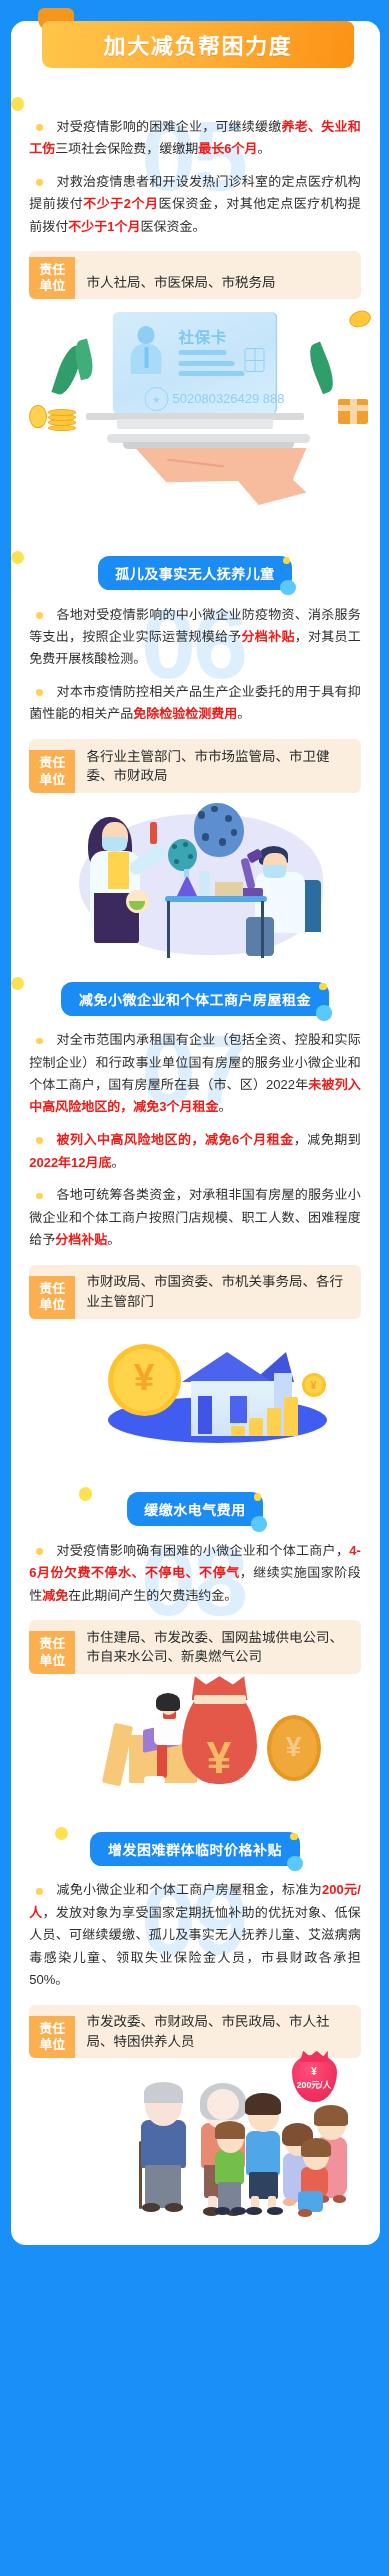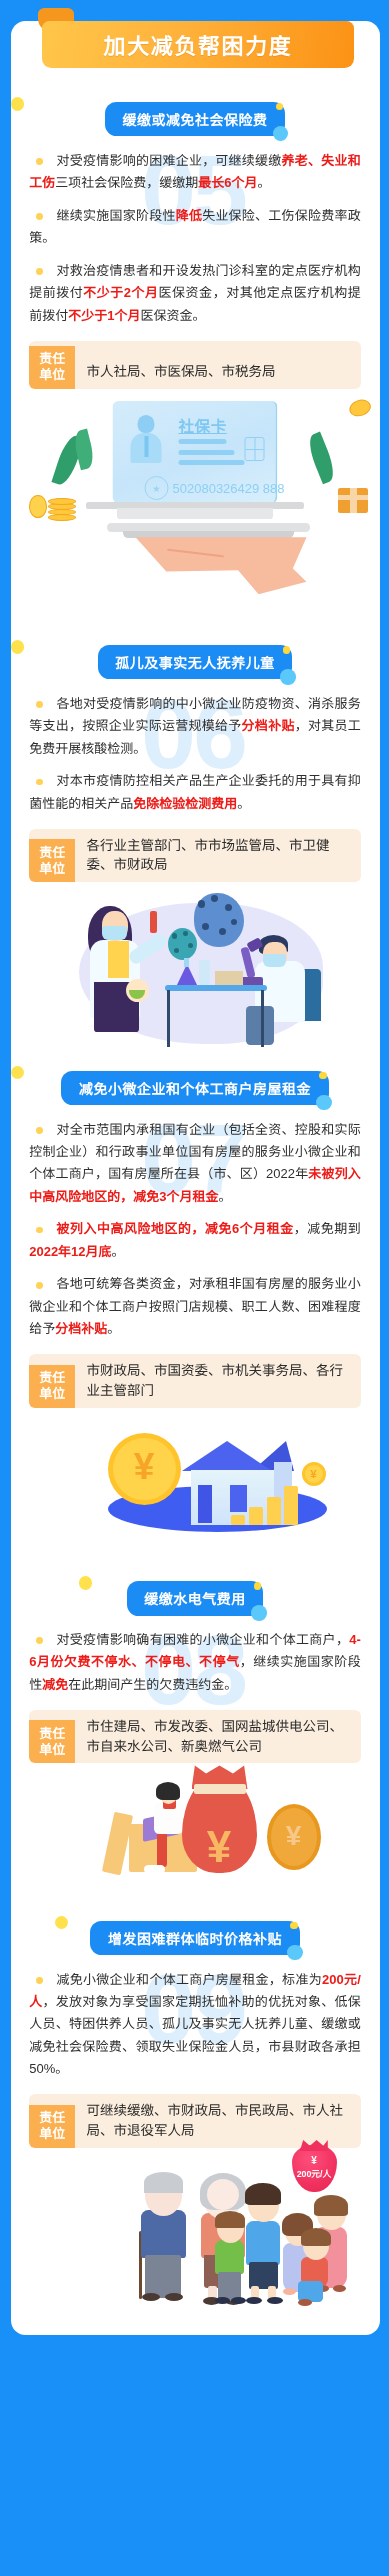--- a/index.html
+++ b/index.html
@@ -207,21 +207,21 @@
     background: linear-gradient(160deg,#d4ecfb 0%, #c6e5fa 55%, #d9effc 100%);
     border-radius: 6.2px;
     border-right: 2.1px solid #9cd4f5;
   }
   .ssc-avatar {
     position: absolute; left: 17.7px; top: 14.5px; width: 31px; height: 48px;
   }
   .ssc-avatar .head { position:absolute; left:7.3px; top:0; width:16.6px; height:17.7px; background:#8fcef4; border-radius:50% 50% 45% 45%; }
   .ssc-avatar .body { position:absolute; left:0; top:17.7px; width:31px; height:30px; background:#a7dbf7; border-radius:13.5px 13.5px 2.1px 2.1px; }
   .ssc-avatar .tie  { position:absolute; left:14px; top:21px; width:4.2px; height:21px; background:#7cc6f2; }
-  .ssc-title { position:absolute; left:66px; top:13.5px; font-size:15.6px; font-weight:bold; color:#7ec8f2; letter-spacing:0.5px;text-decoration:underline; }
+  .ssc-title { position:absolute; left:66px; top:13.5px; font-size:15.6px; font-weight:bold; color:#7ec8f2; letter-spacing:0.5px; }
   .ssc-line { position:absolute; left:66px; height:5.2px; background:#8fd0f4; border-radius:2.6px; }
   .ssc-l1 { top:38px; width:48px; }
   .ssc-l2 { top:49px; width:56px; }
   .ssc-l3 { top:59px; width:66px; }
   .ssc-chip { position:absolute; right:11.4px; top:36px; width:20px; height:24px; border:1px solid #8fd0f4; border-radius:2.6px; }
   .ssc-chip::before { content:""; position:absolute; left:0; top:50%; width:100%; height:1px; background:#8fd0f4; }
   .ssc-chip::after { content:""; position:absolute; left:50%; top:0; width:1px; height:100%; background:#8fd0f4; }
   .ssc-num { position:absolute; left:60px; bottom:7.3px; font-size:13px; color:#8cd0f4; letter-spacing:0px; white-space:nowrap; }
   .ssc-seal { position:absolute; left:32px; bottom:3.1px; width:24px; height:24px; border:1px solid #9ad5f6; border-radius:50%; }
   .ssc-seal::after { content:"\2605"; position:absolute; left:50%; top:50%; transform:translate(-50%,-50%); color:#9ad5f6; font-size:9.3px; }
@@ -346,33 +346,27 @@
       <span class="banner-title">加大减负帮困力度</span>
     </div>
   </div>
 
   <div class="card">
     <div class="header-spacer"></div>
 
     <div class="section">
       <div class="pill-row">
         <span class="dot-yellow-lg"></span>
-        <div class="pill">
-          <span>缓缴或减免社会保险费</span>
-          <span class="dot-yellow-sm"></span>
-          <span class="dot-cyan"></span>
-        </div>
       </div>
 
       <div class="body-block">
         <div class="watermark">05</div>
 
         <p class="para"><span>对受疫情影响的困难企业，可继续缓缴</span><span class="hl">养老、失业和工伤</span><span>三项社会保险费，缓缴期</span><span class="hl">最长6个月</span><span>。</span></p>
 
-        <p class="para"><span>继续实施国家阶段性</span><span class="hl">降低</span><span>失业保险、工伤保险费率政策。</span></p>
 
         <p class="para"><span>对救治疫情患者和开设发热门诊科室的定点医疗机构提前拨付</span><span class="hl">不少于2个月</span><span>医保资金，对其他定点医疗机构提前拨付</span><span class="hl">不少于1个月</span><span>医保资金。</span></p>
       </div>
 
       <div class="resp">
         <div class="resp-label">
           <span>责任</span>
           <span>单位</span>
         </div>
         <div class="resp-text">市人社局、市医保局、市税务局</div>
@@ -582,29 +576,29 @@
         <div class="pill">
           <span>增发困难群体临时价格补贴</span>
           <span class="dot-yellow-sm"></span>
           <span class="dot-cyan"></span>
         </div>
       </div>
 
       <div class="body-block">
         <div class="watermark">09</div>
 
-        <p class="para"><span>减免小微企业和个体工商户房屋租金，标准为</span><span class="hl">200元/人</span><span>，发放对象为享受国家定期抚恤补助的优抚对象、低保人员、特困供养人员、孤儿及事实无人抚养儿童、缓缴或减免社会保险费、领取失业保险金人员，市县财政各承担50%。</span></p>
+        <p class="para"><span>减免小微企业和个体工商户房屋租金，标准为</span><span class="hl">200元/人</span><span>，发放对象为享受国家定期抚恤补助的优抚对象、低保人员、可继续缓缴、孤儿及事实无人抚养儿童、艾滋病病毒感染儿童、领取失业保险金人员，市县财政各承担50%。</span></p>
       </div>
 
       <div class="resp">
         <div class="resp-label">
           <span>责任</span>
           <span>单位</span>
         </div>
-        <div class="resp-text">可继续缓缴、市财政局、市民政局、市人社局、市退役军人局</div>
+        <div class="resp-text">市发改委、市财政局、市民政局、市人社局、特困供养人员</div>
       </div>
 
       <div class="illo illo-family">
         <div class="fam-badge">
           <span class="yen">¥</span>
           <span class="amt">200元/人</span>
         </div>
 
         <div class="person">
           <div class="cane"></div>

